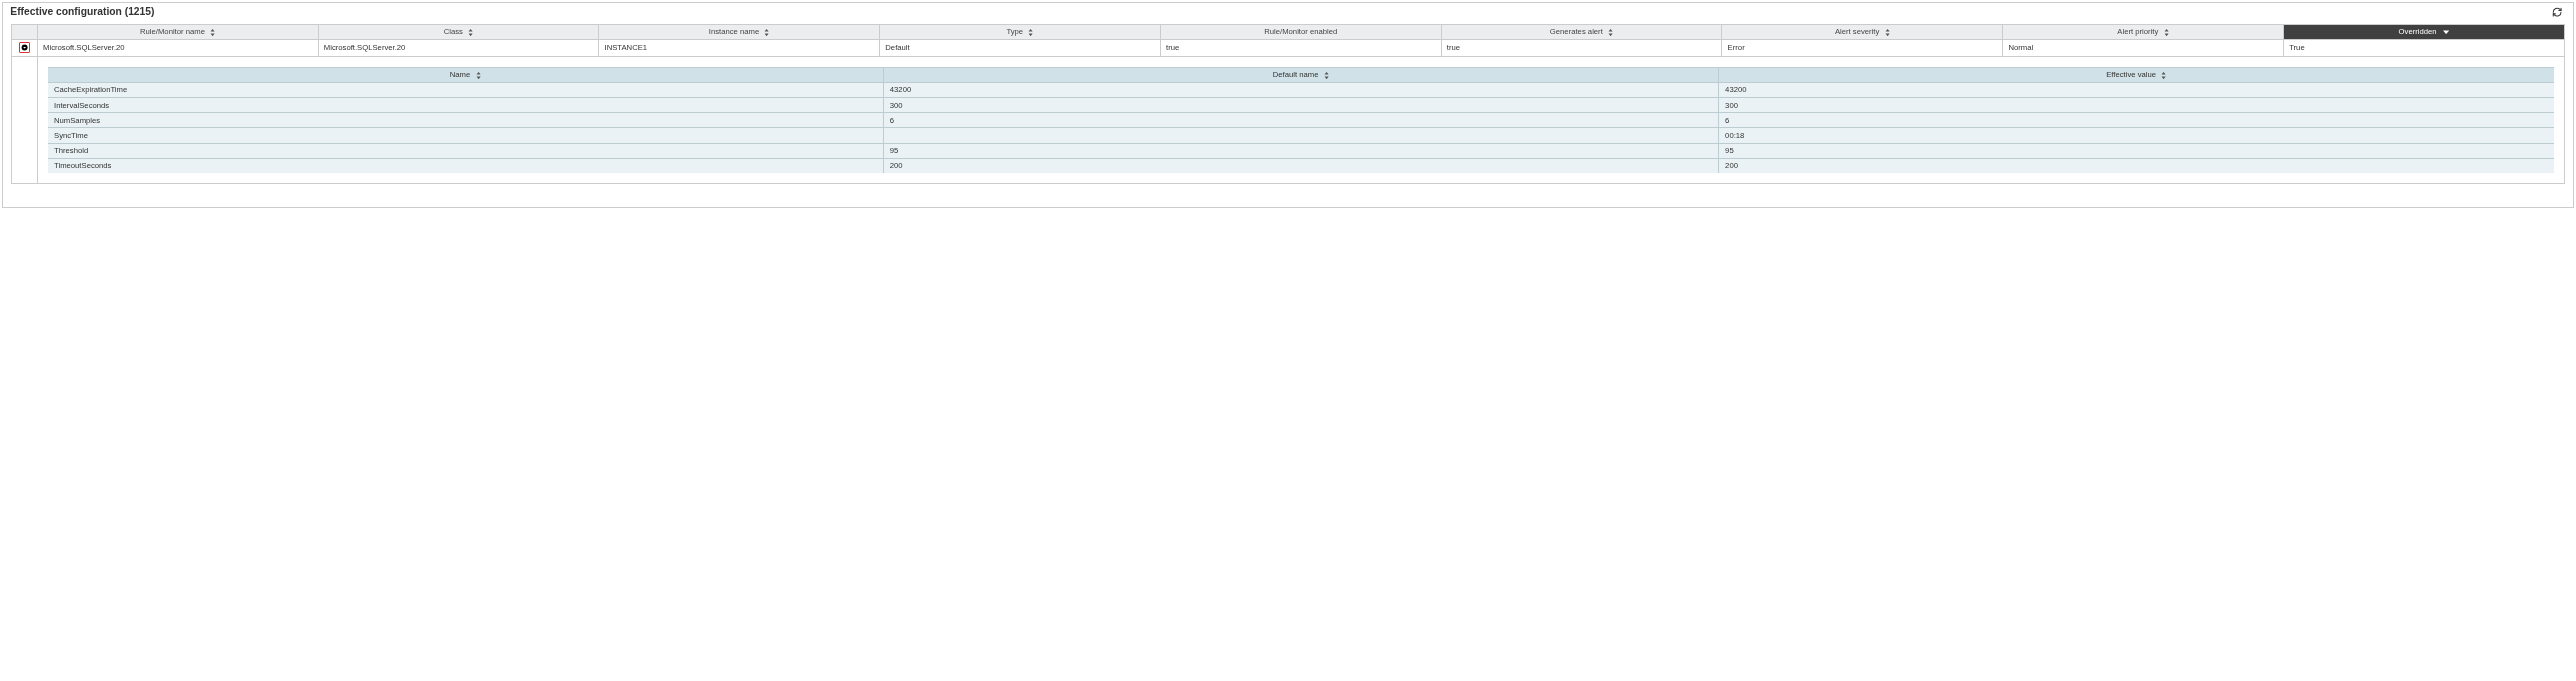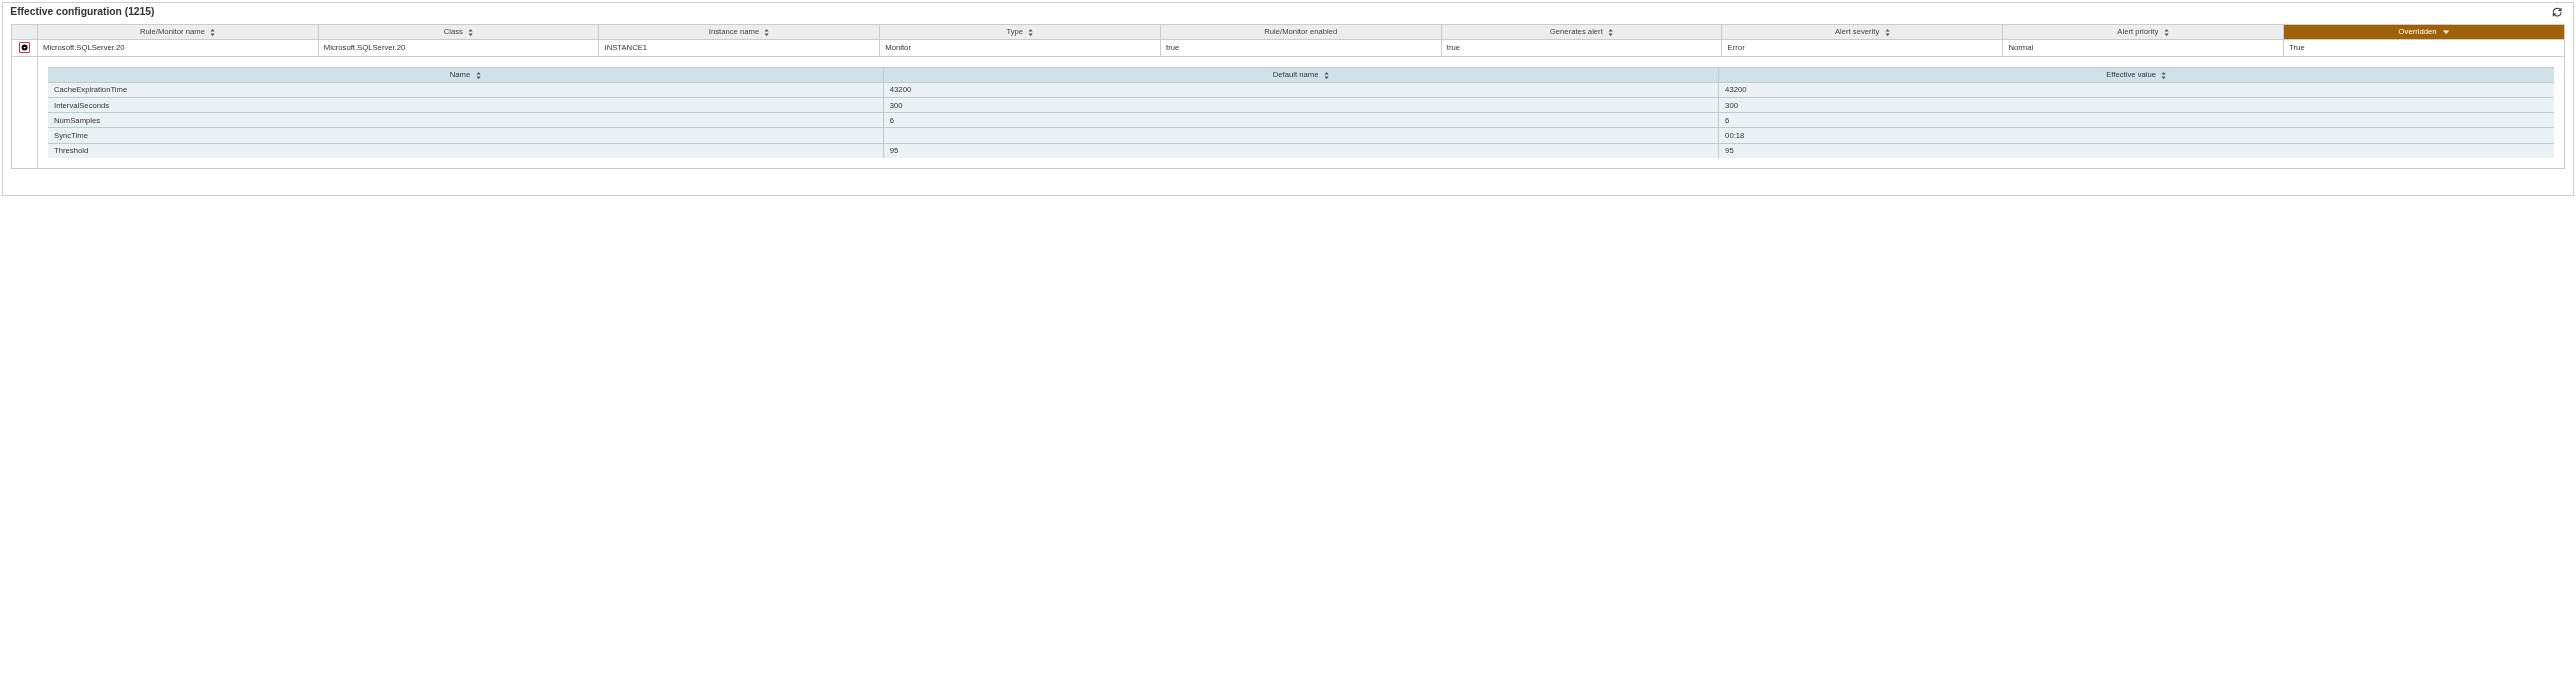--- a/index.html
+++ b/index.html
@@ -64,21 +64,21 @@
     border: 0.5px solid #ccc;
     padding: 2.6px 4.1px;
     font-weight: 400;
     color: #444;
     text-align: center;
     white-space: nowrap;
     overflow: hidden;
     text-overflow: clip;
   }
   table.main th.active {
-    background: #a16207;
+    background: #404040;
     color: #fff;
   }
   table.main td {
     border: 0.5px solid #ccc;
     padding: 2.6px 5.2px;
     white-space: nowrap;
     overflow: hidden;
     text-overflow: clip;
     vertical-align: middle;
     margin-left: 24px;
@@ -265,21 +265,21 @@
                 <svg width="7.2" height="7.2" viewBox="0 0 24 24">
                   <circle cx="12" cy="12" r="10" fill="#000"></circle>
                   <path d="M7 10 L12 15 L17 10 Z" fill="#fff"></path>
                 </svg>
               </span>
             </span>
           </td>
           <td>Microsoft.SQLServer.20</td>
           <td>Microsoft.SQLServer.20</td>
           <td>INSTANCE1</td>
-          <td>Monitor</td>
+          <td>Default</td>
           <td>true</td>
           <td>true</td>
           <td>Error</td>
           <td>Normal</td>
           <td>True</td>
         </tr>
         <tr class="detail-row">
           <td style="border-top:none;border-right:none;"></td>
           <td class="detail-holder" colspan="9">
             <table class="detail">
@@ -335,20 +335,25 @@
                 <tr>
                   <td>SyncTime</td>
                   <td></td>
                   <td>00:18</td>
                 </tr>
                 <tr>
                   <td>Threshold</td>
                   <td>95</td>
                   <td>95</td>
                 </tr>
+                <tr>
+                  <td>TimeoutSeconds</td>
+                  <td>200</td>
+                  <td>200</td>
+                </tr>
               </tbody>
             </table>
           </td>
         </tr>
       </tbody>
     </table>
 
     <div style="height:20.6px"></div>
     </div>
   </div>

